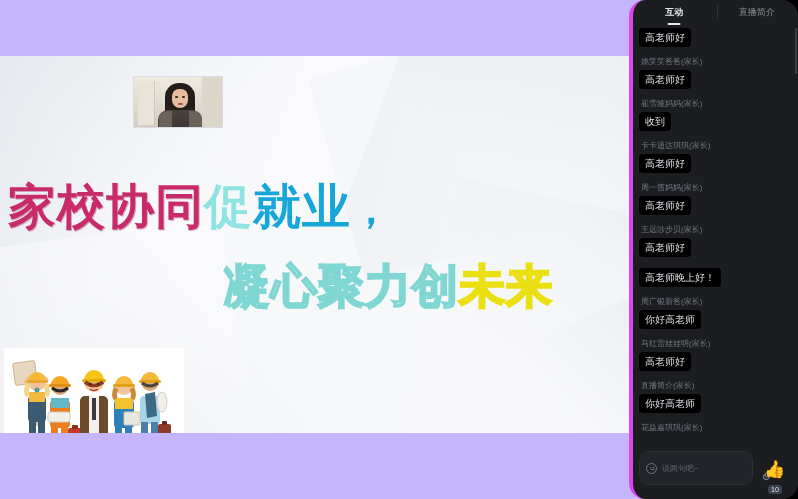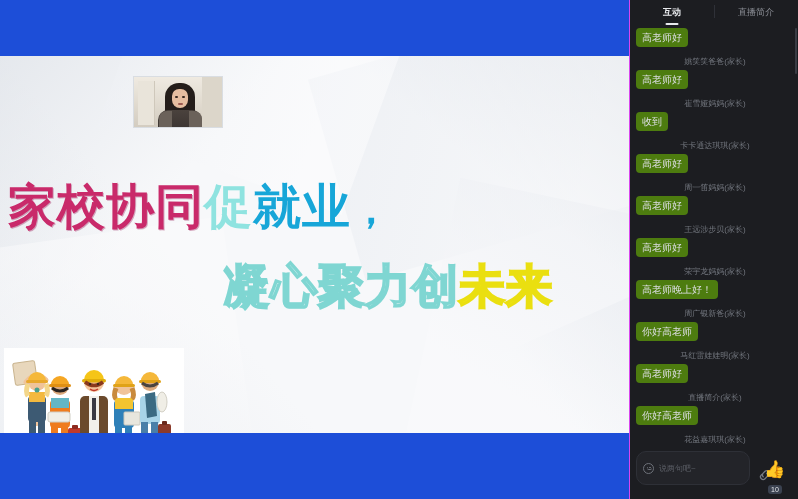--- a/index.html
+++ b/index.html
@@ -2,21 +2,21 @@
 <html><head>
 <meta charset="utf-8">
 <style>
   * { box-sizing: border-box; margin:0; padding:0; }
   html,body { width:798px; height:499px; overflow:hidden; background:#000; }
   body { font-family:"Liberation Sans","DejaVu Sans",sans-serif; }
 
   #app { position:relative; width:798px; height:499px; background:#000; }
 
   
-  #stage { position:absolute; left:0; top:0; width:720px; height:499px; background:#1d4ed8; overflow:hidden; }
+  #stage { position:absolute; left:0; top:0; width:720px; height:499px; background:#c4b5fd; overflow:hidden; }
 
   #slide {
     position:absolute; left:0; top:56px; width:629px; height:377px;
     background:
       linear-gradient(132deg, rgba(214,219,226,.55) 0%, rgba(255,255,255,0) 30%),
       linear-gradient(218deg, rgba(206,212,221,.50) 0%, rgba(255,255,255,0) 26%),
       linear-gradient(50deg, rgba(222,226,232,.42) 0%, rgba(255,255,255,0) 34%),
       #f7f8fa;
     overflow:hidden;
   }
@@ -83,34 +83,34 @@
 
   
   #illus {
     position:absolute; left:4px; top:292px; width:180px; height:136px;
     background:#ffffff; overflow:hidden;
   }
 
   
   #chat {
     position:absolute; right:0; top:0; width:169px; height:499px;
-    background:#1c1d21; border-left:1px solid #d946ef;
+    background:#1c1d21; border-left:4px solid #d946ef;border-radius:16px;
   }
   #tabs { position:relative; height:24px; display:flex; align-items:center; }
   .tab { flex:1; text-align:center; font-size:9px; color:#8a8d94; position:relative; cursor:pointer;}
   .tab.active { color:#e8eaee; font-weight:700; }
   .tab.active .ul { position:absolute; left:50%; transform:translateX(-50%); bottom:-6px;
       width:13px; height:2px; background:#e8eaee; border-radius:1px; }
   #tabdiv { position:absolute; left:84px; top:5px; width:1px; height:13px; background:#2f3138; }
 
   #msgs { position:absolute; left:0; top:26px; right:0; bottom:55px; overflow:hidden; padding:0 6px; }
   .msg { margin-bottom:5px; }
   .sender { font-size:8px; color:#72767e; line-height:12px; padding-left:2px;
-            white-space:nowrap; overflow:hidden; text-overflow:ellipsis;text-align:center; }
-  .bubble { display:inline-block; background:#4d7c0f; color:#dcdee3; font-size:10px;
+            white-space:nowrap; overflow:hidden; text-overflow:ellipsis; }
+  .bubble { display:inline-block; background:#000000; color:#dcdee3; font-size:10px;
             line-height:13px; padding:3px 6px; border-radius:4px; margin-top:2px;
             max-width:150px; white-space:nowrap; overflow:hidden; text-overflow:ellipsis;}
 
   
   #bottombar { position:absolute; left:0; right:0; bottom:0; height:55px; }
   #inputwrap { position:absolute; left:6px; bottom:14px; width:114px; height:20px;
      background:#232429; border:1px solid #2e3037; border-radius:10px; display:flex; align-items:center; padding:16px 6px; }
   .emoji-ic { width:11px; height:11px; border:1px solid #6e727a; border-radius:50%; position:relative; flex:0 0 auto;}
   .emoji-ic i { position:absolute; width:1.5px; height:1.5px; background:#6e727a; border-radius:50%; top:3px;}
   .emoji-ic i.l { left:2.5px; } .emoji-ic i.r { right:2.5px; }
@@ -278,21 +278,20 @@
       </div>
       <div class="msg">
         <div class="sender">周一笛妈妈(家长)</div>
         <div class="bubble">高老师好</div>
       </div>
       <div class="msg">
         <div class="sender">王远涉步贝(家长)</div>
         <div class="bubble">高老师好</div>
       </div>
       <div class="msg">
-        <div class="sender">荣宇龙妈妈(家长)</div>
         <div class="bubble">高老师晚上好！</div>
       </div>
       <div class="msg">
         <div class="sender">周广银新爸(家长)</div>
         <div class="bubble">你好高老师</div>
       </div>
       <div class="msg">
         <div class="sender">马红雷娃娃明(家长)</div>
         <div class="bubble">高老师好</div>
       </div>

